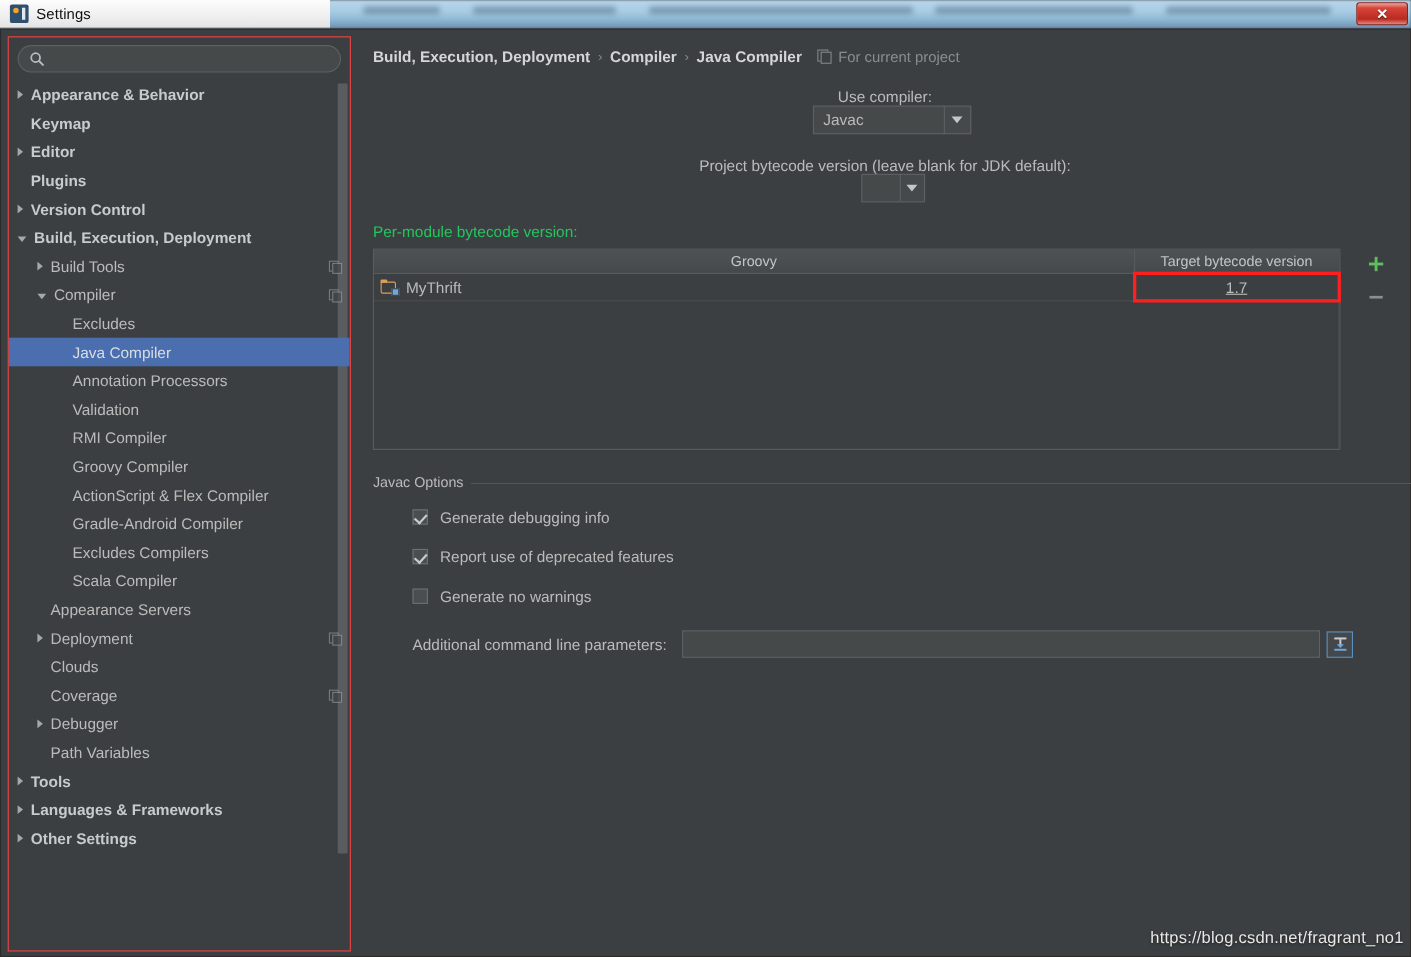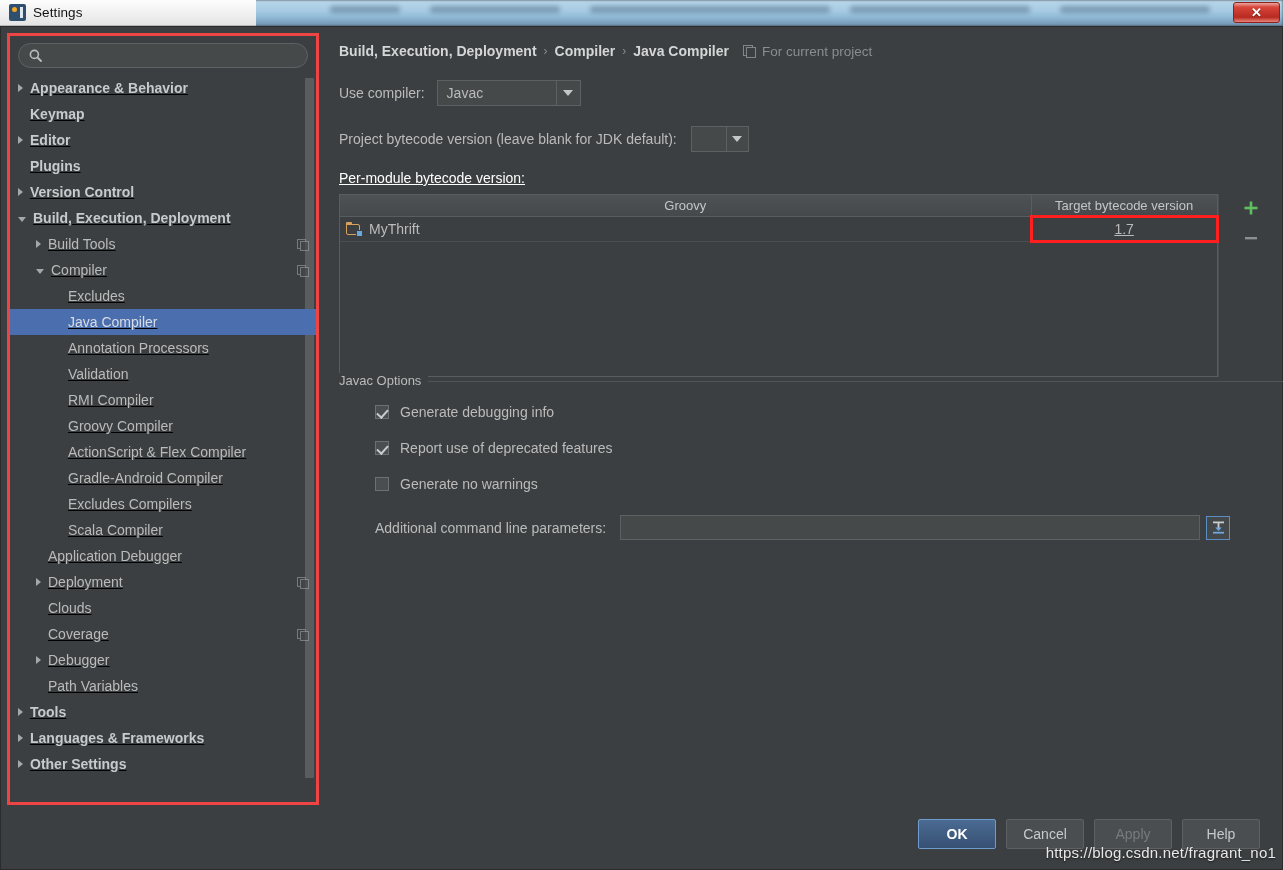--- a/index.html
+++ b/index.html
@@ -25,21 +25,21 @@
   
   .window {
     position: absolute; left: 0; top: 0; width: 1283px; height: 870px;
   }
   .titlebar {
     position: absolute; left: 0; top: 0; width: 1283px; height: 26px;
     display: flex; align-items: center;
     background: linear-gradient(180deg,#fdfdfd 0%, #f0f0f0 55%, #e4e4e4 100%);
     border-bottom: 1px solid #b7b7b7;
   }
-  .titlebar.clip { width: 256px; }
+  .titlebar.clip { width: 300px; }
   .title-left { display: flex; align-items: center; gap: 7px; padding-left: 9px; }
   .ij-logo {
     width: 17px; height: 17px; position: relative;
     background: #2f4f6f; border-radius: 2px;
   }
   .ij-logo::before {
     content: ""; position: absolute; left: 3px; top: 3px;
     width: 5px; height: 5px; border-radius: 50%; background: #f5a623;
   }
   .ij-logo::after {
@@ -63,23 +63,23 @@
   .dialog {
     position: absolute; left: 0; top: 26px; width: 1283px; height: 844px;
     background: #3c3f41; border: 1px solid #2b2b2b;
     display: flex; flex-direction: column;
   }
   .dialog-main { flex: 1; display: flex; min-height: 0; padding: 4px 6px 0 6px; }
 
   
   .sidebar {
     width: 312px; background: #3c3f41;
-    border: 3px solid #ef4444;
+    border: 1px solid #ef4444;
     display: flex; flex-direction: column;
-    margin-top: 2px; margin-bottom: 4px; text-decoration: underline;
+    margin-top: 2px; margin-bottom: 4px;
   }
   .search-wrap { padding: 7px 8px 6px 8px; }
   .search-box {
     height: 25px; border: 1px solid #5e6163; border-radius: 13px;
     background: #45494a; display: flex; align-items: center; padding: 0 10px; gap: 7px;
     cursor: text;
   }
   .search-box svg { flex: none; }
   .search-box input {
     flex: 1; background: transparent; border: none; outline: none;
@@ -137,21 +137,21 @@
   .bc-proj-icon {
     width: 12px; height: 12px; position: relative; margin-left: 7px; flex: none; opacity: .75;
   }
   .bc-proj-icon::before, .bc-proj-icon::after {
     content: ""; position: absolute; border: 1px solid #9a9ea1;
   }
   .bc-proj-icon::before { left: 0; top: 0; width: 8px; height: 9px; }
   .bc-proj-icon::after { left: 3px; top: 2px; width: 8px; height: 9px; background: #3c3f41; }
   .bc-proj-text { color: #8a8d8f; font-size: 13.5px; white-space: nowrap; }
 
-  .row { display: flex; align-items: center; }
+  .row { display: flex; align-items: center; flex-direction: column; }
   .lbl { color: #bbbbbb; font-size: 14px; white-space: nowrap; }
 
   .combo {
     height: 26px; border: 1px solid #5e6163; background: #45494a;
     display: flex; align-items: center; cursor: pointer;
   }
   .combo .val {
     flex: 1; padding: 0 9px; color: #bbbbbb; font-size: 14px; white-space: nowrap;
   }
   .combo .arrowbox {
@@ -164,21 +164,21 @@
     border-top: 6px solid #c4c7c9;
   }
 
   .row-compiler { margin-bottom: 20px; }
   .row-compiler .combo { width: 144px; margin-left: 12px; }
   .row-bytecode { margin-bottom: 18px; }
   .row-bytecode .combo { width: 58px; margin-left: 14px; }
   .row-bytecode .combo .val { padding: 0 6px; }
   .row-bytecode .combo .arrowbox { width: 22px; }
 
-  .permod-label { color: #ffffff; font-size: 14px; margin-bottom: 8px; text-decoration: underline; }
+  .permod-label { color: #22c55e; font-size: 14px; margin-bottom: 8px; }
 
   
   .table-area { display: flex; }
   .table-wrap {
     width: 906px; border: 1px solid #5a5d5f; background: #3c3f41;
     display: flex; flex-direction: column; height: 183px;
   }
   .thead { display: flex; height: 22px; background: #4a4e50; border-bottom: 1px solid #5a5d5f; }
   .th {
     display: flex; align-items: center; justify-content: center;
@@ -221,21 +221,21 @@
     width: 40px; display: flex; flex-direction: column; align-items: center;
     padding-top: 3px; gap: 8px;
   }
   .plus-btn, .minus-btn {
     width: 22px; height: 22px; display: flex; align-items: center; justify-content: center;
     cursor: pointer;
   }
   .plus-btn svg, .minus-btn svg { display: block; }
 
   
-  .group { margin-top: 4px; position: relative; width: 944px; }
+  .group { margin-top: 30px; position: relative; width: 944px; }
   .group-title {
     position: absolute; left: 0; top: -8px; background: #3c3f41; padding-right: 7px;
     color: #bbbbbb; font-size: 13px;
   }
   .group-line {
     border-top: 1px solid #525557; margin-top: 0; height: 1px;
   }
   .group-body { padding: 18px 0 0 36px; }
   .check-row { display: flex; align-items: center; gap: 11px; height: 23px; margin-bottom: 13px; cursor: pointer; }
   .checkbox {
@@ -393,21 +393,21 @@
             <div class="tree-row" style="padding-left: 46px;">
               <span class="arrow none"></span>
               <span class="tree-label">Excludes Compilers</span>
             </div>
             <div class="tree-row" style="padding-left: 46px;">
               <span class="arrow none"></span>
               <span class="tree-label">Scala Compiler</span>
             </div>
             <div class="tree-row" style="padding-left: 26px;">
               <span class="arrow none"></span>
-              <span class="tree-label">Application Debugger</span>
+              <span class="tree-label">Appearance Servers</span>
             </div>
             <div class="tree-row" style="padding-left: 26px;">
               <span class="arrow "></span>
               <span class="tree-label">Deployment</span>
               <span class="copy-badge"></span>
             </div>
             <div class="tree-row" style="padding-left: 26px;">
               <span class="arrow none"></span>
               <span class="tree-label">Clouds</span>
             </div>
@@ -539,22 +539,16 @@
                 <path d="M4.2 7.6 L7.5 11 L10.8 7.6 Z" fill="#6aa9e0"></path>
                 <rect x="2" y="11.8" width="11" height="1.8" fill="#6aa9e0"></rect>
               </svg>
             </div>
           </div>
         </div>
 
       </div>
     </div>
 
-    <div class="btnbar">
-      <button class="btn default">OK</button>
-      <button class="btn">Cancel</button>
-      <button class="btn disabled">Apply</button>
-      <button class="btn">Help</button>
-    </div>
 
     <div class="watermark">https://blog.csdn.net/fragrant_no1</div>
   </div>
 </div>
 
 </body></html>

